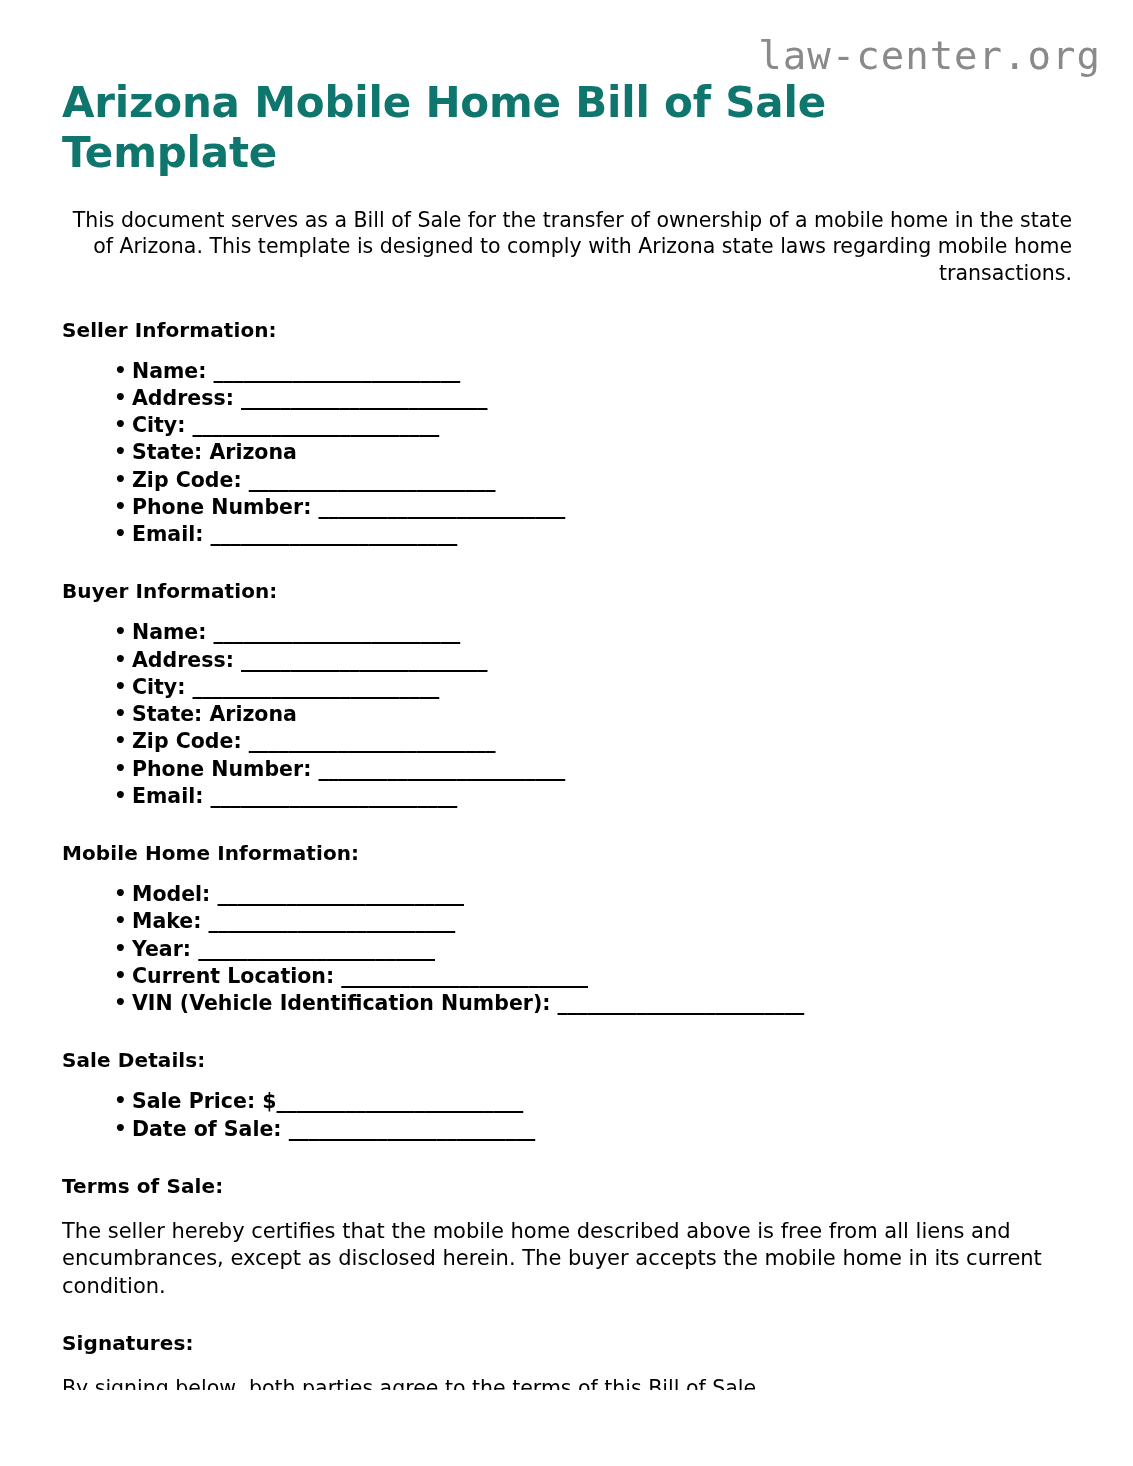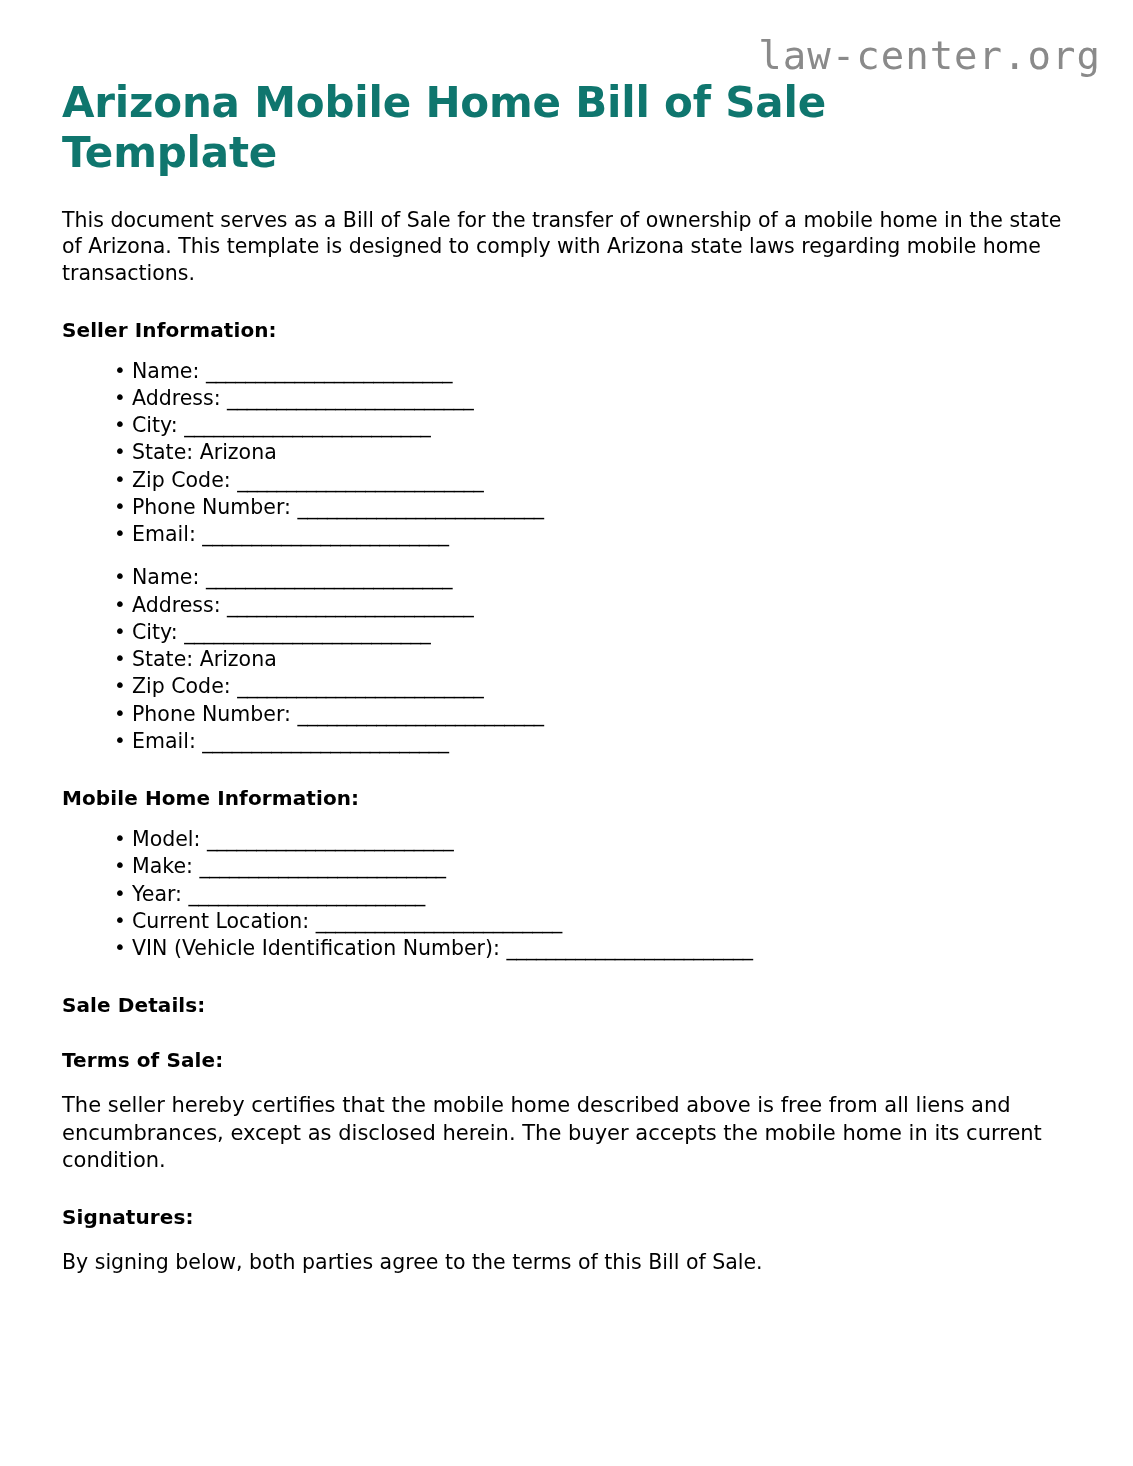--- a/index.html
+++ b/index.html
@@ -43,31 +43,33 @@
     font-weight: bold;
     letter-spacing: -0.2px;
     color: #0f766e;
     max-width: 840px;
   }
   p.intro {
     margin: 28px 0 8px 0;
     font-size: 20.5px;
     line-height: 1.30;
     max-width: 1012px;
+    text-align: right;
   }
   h2.section {
     margin: 31px 0 0 0;
     font-size: 20px;
     font-weight: bold;
     letter-spacing: 0.1px;
   }
   ul.fields {
     margin: 16px 0 0 0;
     padding: 0 0 0 52px;
     list-style: none;
+    font-weight: bold;
   }
   ul.fields li {
     position: relative;
     font-size: 20.5px;
     line-height: 1.33;
     padding-left: 18px;
     white-space: nowrap;
   }
   ul.fields li::before {
     content: "•";
@@ -109,40 +111,45 @@
     <ul class="fields">
       <li><span>Name: </span><span class="blank">_________________________</span></li>
       <li><span>Address: </span><span class="blank">_________________________</span></li>
       <li><span>City: </span><span class="blank">_________________________</span></li>
       <li><span>State: Arizona</span><span class="blank"></span></li>
       <li><span>Zip Code: </span><span class="blank">_________________________</span></li>
       <li><span>Phone Number: </span><span class="blank">_________________________</span></li>
       <li><span>Email: </span><span class="blank">_________________________</span></li>
     </ul>
 
+    <h2 class="section">Buyer Information:</h2>
     <ul class="fields">
       <li><span>Name: </span><span class="blank">_________________________</span></li>
       <li><span>Address: </span><span class="blank">_________________________</span></li>
       <li><span>City: </span><span class="blank">_________________________</span></li>
       <li><span>State: Arizona</span><span class="blank"></span></li>
       <li><span>Zip Code: </span><span class="blank">_________________________</span></li>
       <li><span>Phone Number: </span><span class="blank">_________________________</span></li>
       <li><span>Email: </span><span class="blank">_________________________</span></li>
     </ul>
 
     <h2 class="section">Mobile Home Information:</h2>
     <ul class="fields">
       <li><span>Model: </span><span class="blank">_________________________</span></li>
       <li><span>Make: </span><span class="blank">_________________________</span></li>
       <li><span>Year: </span><span class="blank">________________________</span></li>
       <li><span>Current Location: </span><span class="blank">_________________________</span></li>
       <li><span>VIN (Vehicle Identification Number): </span><span class="blank">_________________________</span></li>
     </ul>
 
     <h2 class="section">Sale Details:</h2>
+    <ul class="fields">
+      <li><span>Sale Price: $</span><span class="blank">_________________________</span></li>
+      <li><span>Date of Sale: </span><span class="blank">_________________________</span></li>
+    </ul>
 
     <h2 class="section">Terms of Sale:</h2>
     <p class="body-text">The seller hereby certifies that the mobile home described above is free from all liens and encumbrances, except as disclosed herein. The buyer accepts the mobile home in its current condition.</p>
 
     <h2 class="section">Signatures:</h2>
     <p class="sig-text">By signing below, both parties agree to the terms of this Bill of Sale.</p>
 
   </div>
 </div>
 

